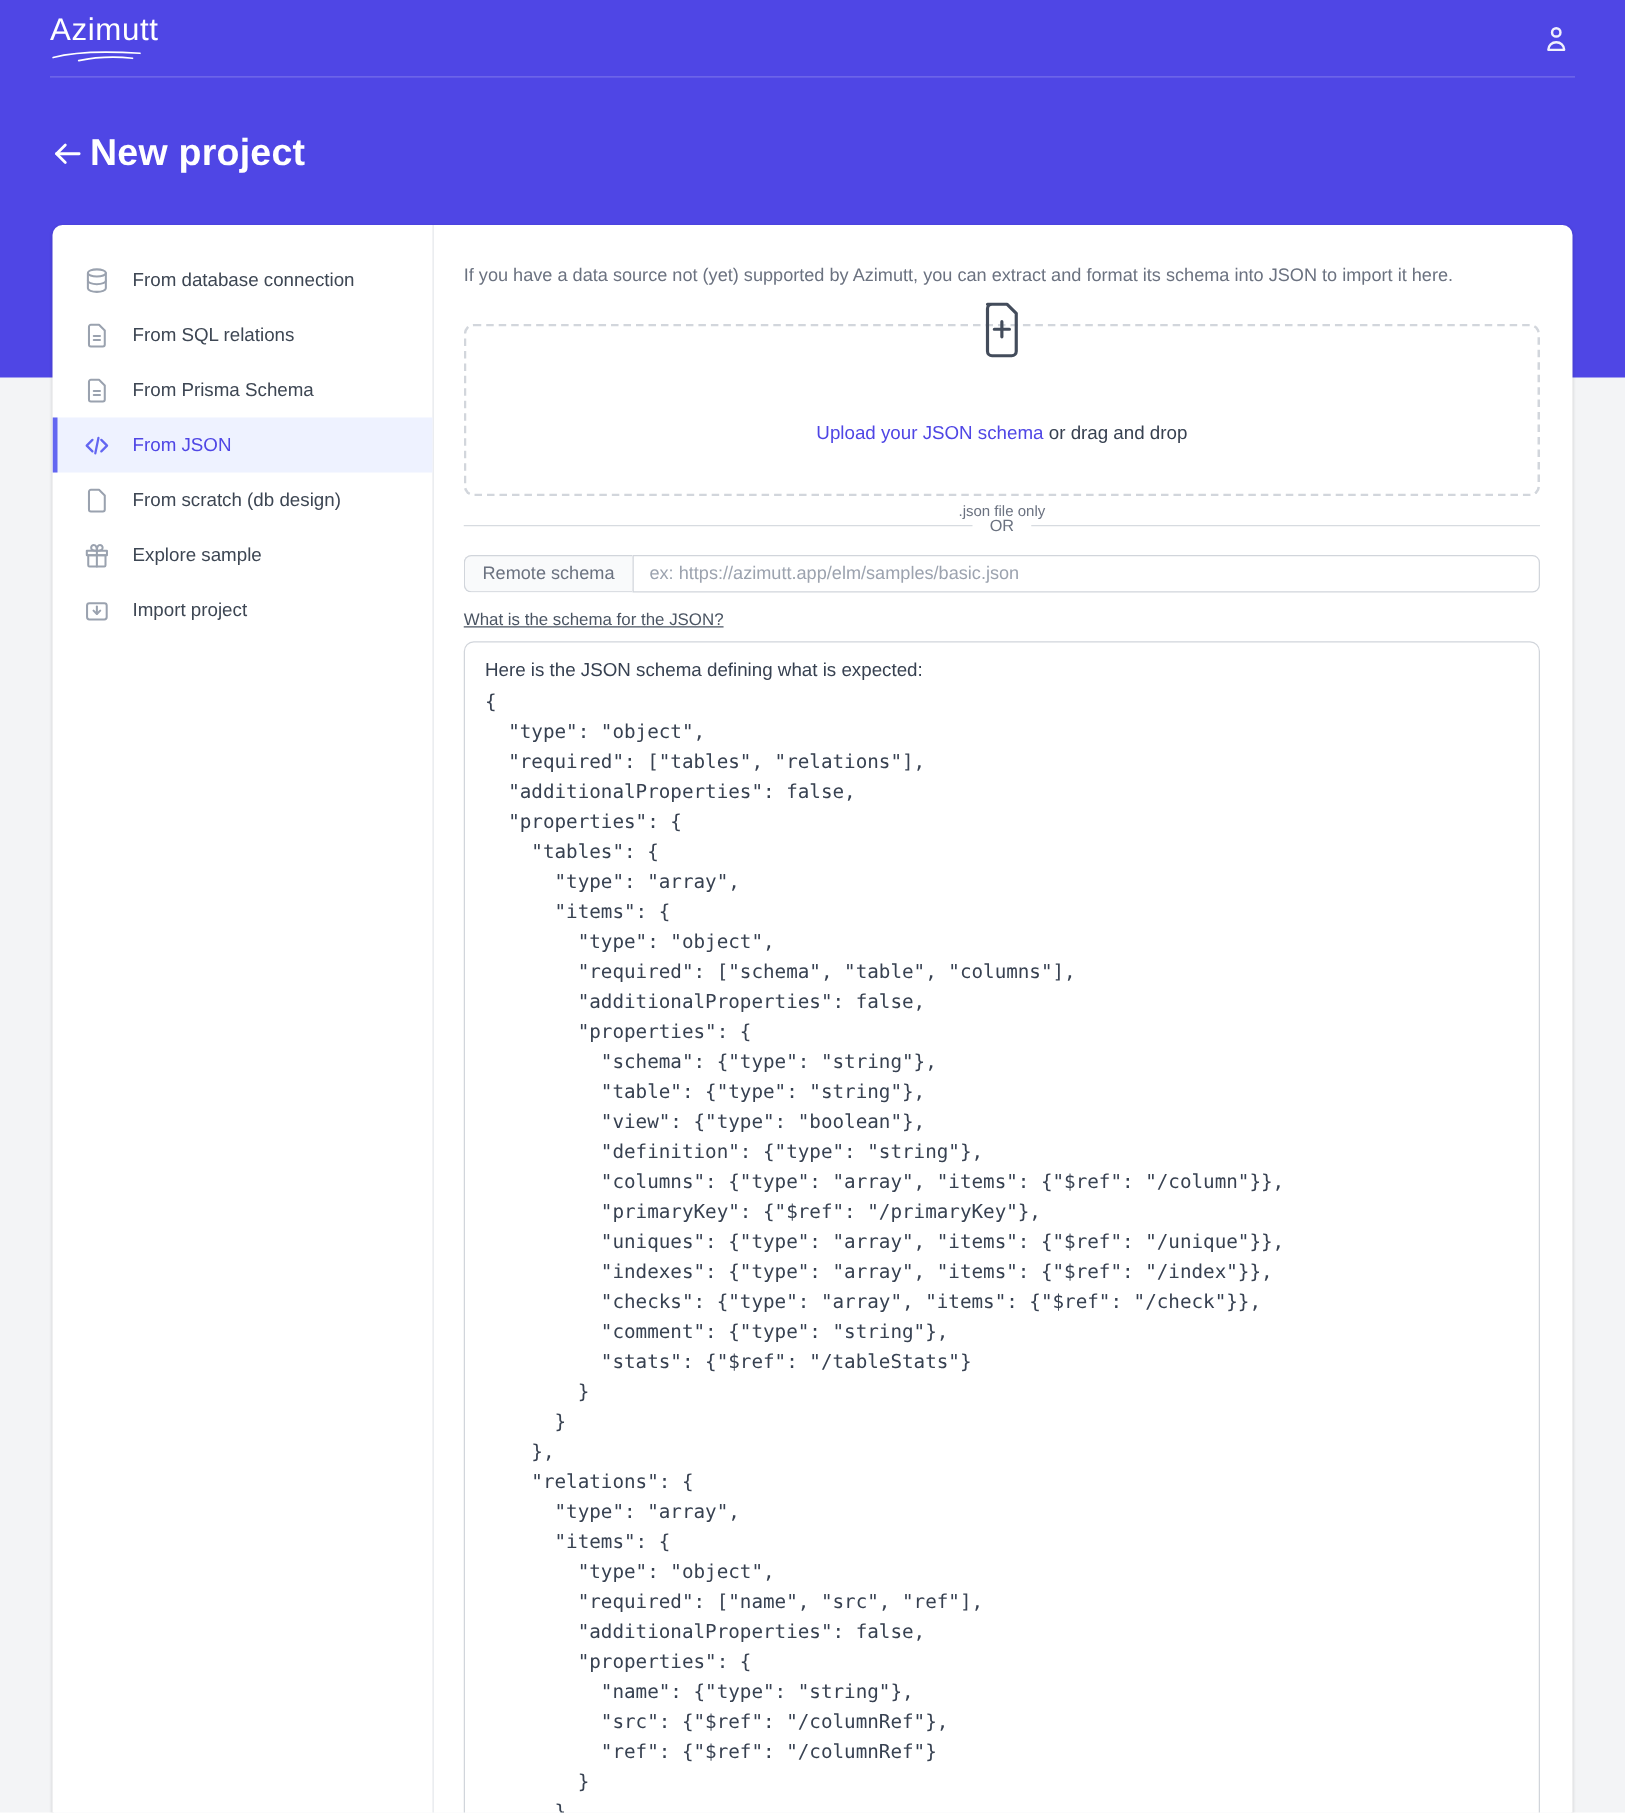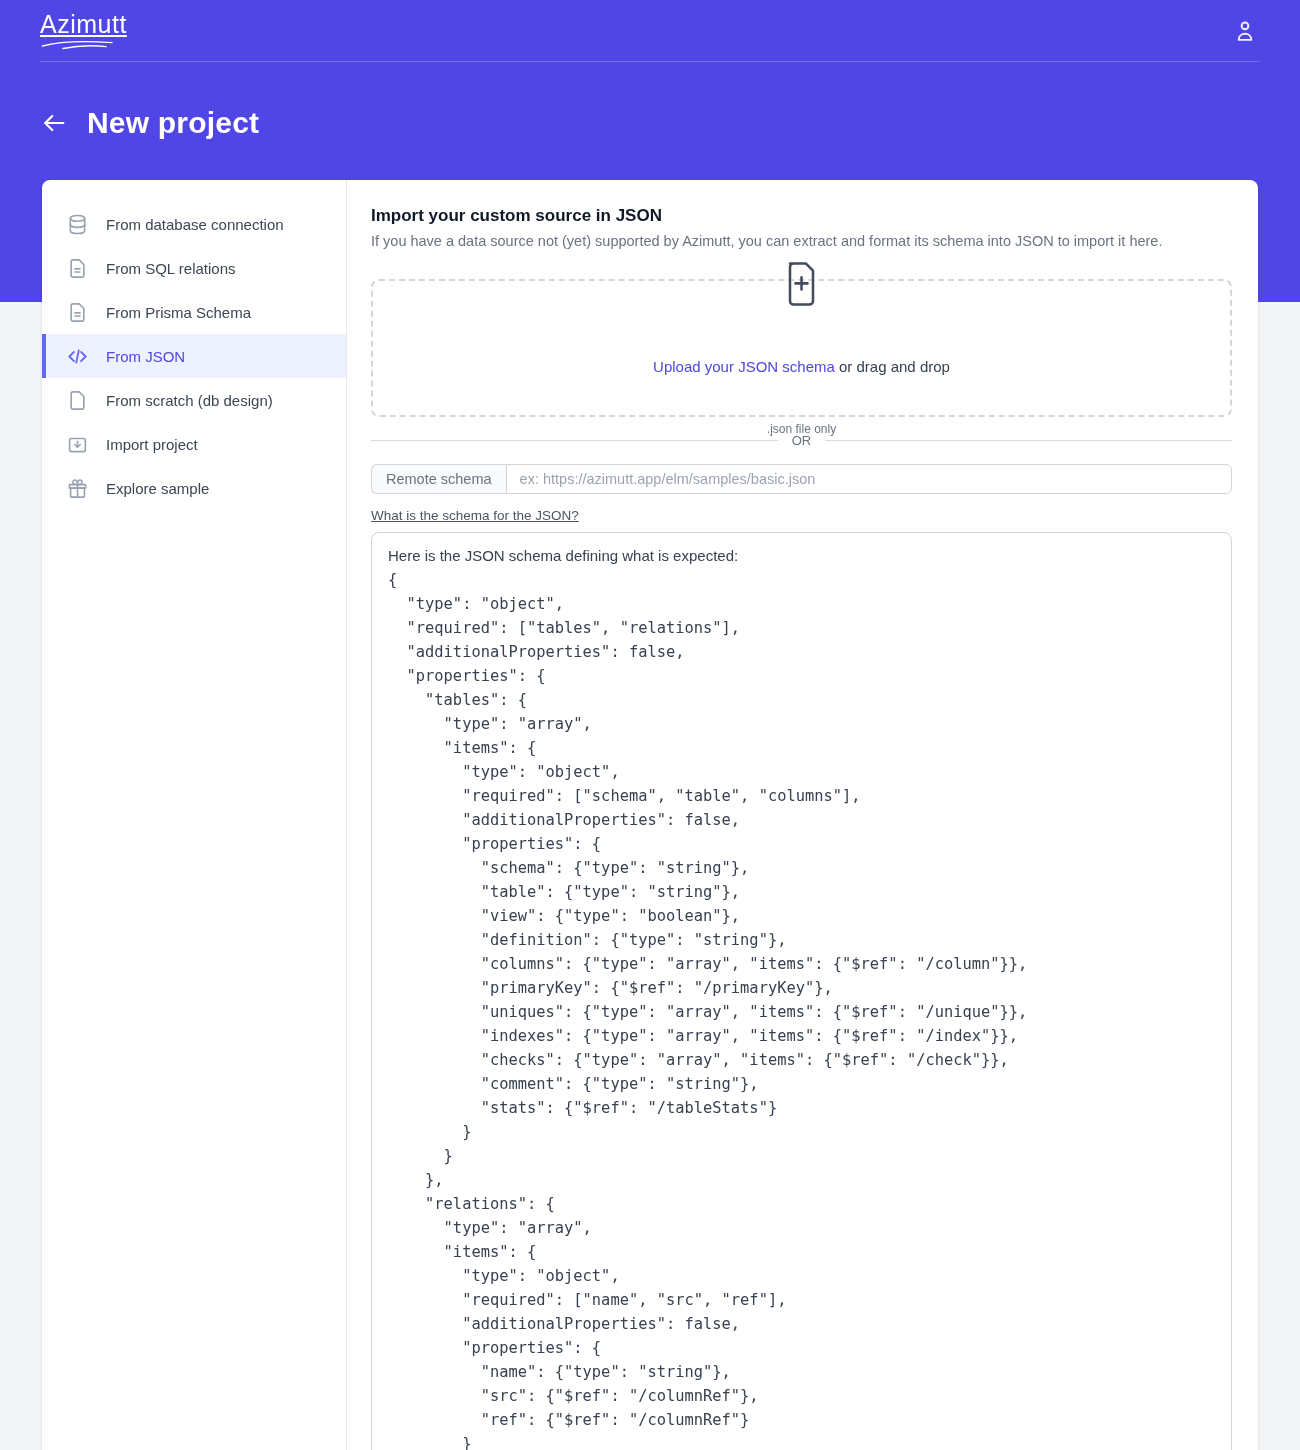--- a/index.html
+++ b/index.html
@@ -9,25 +9,25 @@
     background:#f3f4f6;
     font-family:"Liberation Sans", sans-serif;
     -webkit-font-smoothing:antialiased;
   }
 
   
   .hero { position:absolute; top:0; left:0; width:1300px; height:302px; background:#4f46e5; }
   .nav { margin:0 40px; height:62px; display:flex; align-items:center; justify-content:space-between;
          border-bottom:1px solid rgba(255,255,255,.22); }
   .logo { color:#fff; display:flex; flex-direction:column; line-height:1; cursor:pointer; }
-  .logo .word { font-size:25px; letter-spacing:.5px; font-weight:400;text-decoration:underline; }
+  .logo .word { font-size:25px; letter-spacing:.5px; font-weight:400; }
   .logo svg { margin-top:2px; margin-left:1px; }
   .user-btn { width:30px; height:30px; color:rgba(255,255,255,.92); cursor:pointer; display:flex; align-items:center; justify-content:center; }
 
-  .page-head { margin:44px 40px 0; display:flex; align-items:center; gap:17px; color:#fff; }
+  .page-head { margin:44px 40px 0; display:flex; align-items:center; gap:2px; color:#fff; }
   .back-btn { width:30px; height:30px; color:#fff; cursor:pointer; display:flex; align-items:center; }
   .page-title { font-size:30px; font-weight:700; letter-spacing:.2px; }
 
   
   .card { position:absolute; left:42px; top:180px; width:1216px; height:1340px;
           background:#fff; border-radius:8px; box-shadow:0 1px 3px rgba(0,0,0,.14);
           display:flex; overflow:hidden; }
 
   .sidebar { width:305px; flex:0 0 305px; border-right:1px solid #e5e7eb; padding-top:22px; }
   .side-item { height:44px; display:flex; align-items:center; gap:17px; padding-left:20px;
@@ -148,44 +148,43 @@
         <svg viewBox="0 0 24 24" fill="none" stroke="currentColor" stroke-width="1.7" stroke-linecap="round" stroke-linejoin="round">
           <path d="M13.8 3H7a1.6 1.6 0 0 0-1.6 1.6v14.8A1.6 1.6 0 0 0 7 21h10a1.6 1.6 0 0 0 1.6-1.6V7.8L13.8 3z"></path>
         </svg>
       </span>
       <span>From scratch (db design)</span>
     </div>
 
     <div class="side-item">
       <span class="icn">
         <svg viewBox="0 0 24 24" fill="none" stroke="currentColor" stroke-width="1.7" stroke-linecap="round" stroke-linejoin="round">
-          <rect x="3.8" y="5.8" width="16.4" height="13.6" rx="2"></rect>
-          <path d="M12 8.6v6"></path>
-          <path d="m9.2 12 2.8 2.8 2.8-2.8"></path>
-        </svg>
-      </span>
-      <span>Import project</span>
-    </div>
-
-    <div class="side-item">
-      <span class="icn">
-        <svg viewBox="0 0 24 24" fill="none" stroke="currentColor" stroke-width="1.7" stroke-linecap="round" stroke-linejoin="round">
           <path d="M4.8 11.6h14.4V20a1 1 0 0 1-1 1H5.8a1 1 0 0 1-1-1v-8.4z"></path>
           <path d="M3.6 8h16.8v3.6H3.6z"></path>
           <path d="M12 8v13"></path>
           <path d="M12 8c-2.7 0-4.8-1-4.8-2.6C7.2 4 8.3 3.1 9.4 3.1c1.6 0 2.6 2.2 2.6 4.9z"></path>
           <path d="M12 8c2.7 0 4.8-1 4.8-2.6 0-1.4-1.1-2.3-2.2-2.3-1.6 0-2.6 2.2-2.6 4.9z"></path>
         </svg>
       </span>
       <span>Explore sample</span>
     </div>
+
+    <div class="side-item">
+      <span class="icn">
+        <svg viewBox="0 0 24 24" fill="none" stroke="currentColor" stroke-width="1.7" stroke-linecap="round" stroke-linejoin="round">
+          <rect x="3.8" y="5.8" width="16.4" height="13.6" rx="2"></rect>
+          <path d="M12 8.6v6"></path>
+          <path d="m9.2 12 2.8 2.8 2.8-2.8"></path>
+        </svg>
+      </span>
+      <span>Import project</span>
+    </div>
   </div>
 
   <div class="content">
-    <div class="c-title">Import your custom source in JSON</div>
     <div class="c-sub">If you have a data source not (yet) supported by Azimutt, you can extract and format its schema into JSON to import it here.</div>
 
     <div class="dropzone">
       <span class="dz-icon">
         <svg width="37" height="46" viewBox="0 0 30 38" fill="none" stroke="currentColor" stroke-width="2.1" stroke-linecap="round" stroke-linejoin="round">
           <path d="M5.5 2h13l6 6v25a3 3 0 0 1-3 3h-13a3 3 0 0 1-3-3V5a3 3 0 0 1 3-3z"></path>
           <path d="M15 13.5v10M10 18.5h10"></path>
         </svg>
       </span>
       <div class="dz-line"><span class="lnk">Upload your JSON schema</span><span> or drag and drop</span></div>

